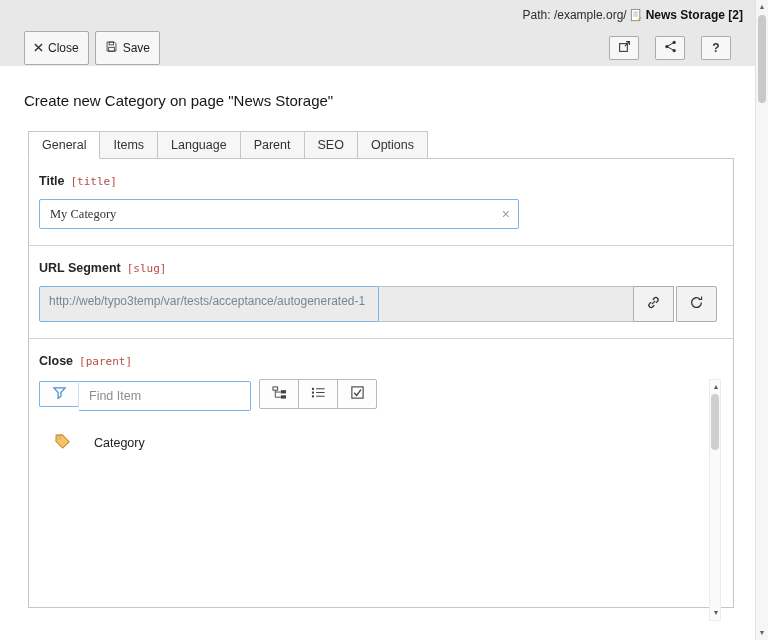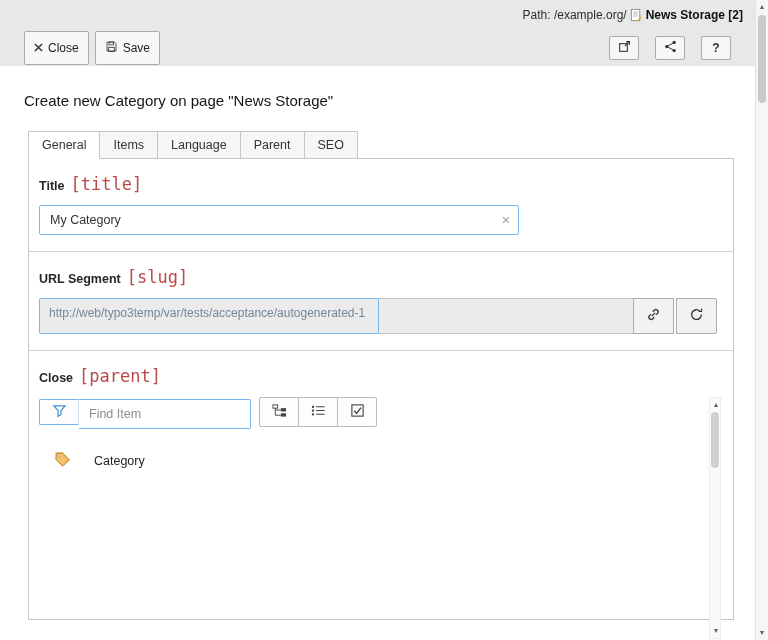--- a/index.html
+++ b/index.html
@@ -63,34 +63,34 @@
   }
   .tab + .tab { margin-left:-1px; }
   .tab.active { background:#fff; border-bottom-color:#fff; z-index:2; }
 
   .panel { border:1px solid #c6c6c6; border-top:none; background:#fff; }
   .section { padding:15px 10px 16px 10px; border-bottom:1px solid #d2d2d2; }
   .section:last-child { border-bottom:none; min-height:268px; }
 
   .field-label { font-size:12.5px; font-weight:700; color:#262626; margin-bottom:11px; }
   .field-label code {
-    font-family:"DejaVu Sans Mono", monospace; font-size:17px; font-weight:400;
+    font-family:"DejaVu Sans Mono", monospace; font-size:11px; font-weight:400;
     color:#b94a48; margin-left:6px;
   }
 
   .text-input {
     height:30px; border:1px solid #79b5ec; border-radius:2px; background:#fff;
     font-family:"Liberation Sans", sans-serif; font-size:12.5px; color:#333;
     padding:0 10px; outline:none;
   }
   .text-input::placeholder { color:#8d8d8d; }
 
   
   .title-wrap { position:relative; width:480px; }
-  .title-wrap .text-input { width:100%; padding-right:28px; }
+  .title-wrap .text-input { width:100%; padding-right:28px;font-family:Liberation Serif, serif; }
   .clear-x {
     position:absolute; right:9px; top:50%; transform:translateY(-50%);
     color:#9b9b9b; font-size:14px; line-height:1; cursor:pointer;
   }
 
   
   .slug-group { display:flex; height:36px; width:678px; }
   .slug-prefix {
     width:340px; border:1px solid #79b5ec; border-radius:2px 0 0 2px;
     background:#ebebeb; color:#74879a; font-size:12px; line-height:28px;
@@ -212,20 +212,21 @@
     <h1 class="page-title">Create new Category on page "News Storage"</h1>
 
     <div class="form-wrap">
 
       <div class="tabs">
         <span class="tab active">General</span>
         <span class="tab">Items</span>
         <span class="tab">Language</span>
         <span class="tab">Parent</span>
         <span class="tab">SEO</span>
+        <span class="tab">Options</span>
       </div>
 
       <div class="panel">
 
         <div class="section">
           <div class="field-label">
             <span>Title</span><code>[title]</code>
           </div>
           <div class="title-wrap">
             <input class="text-input" type="text" value="My Category" style="">

